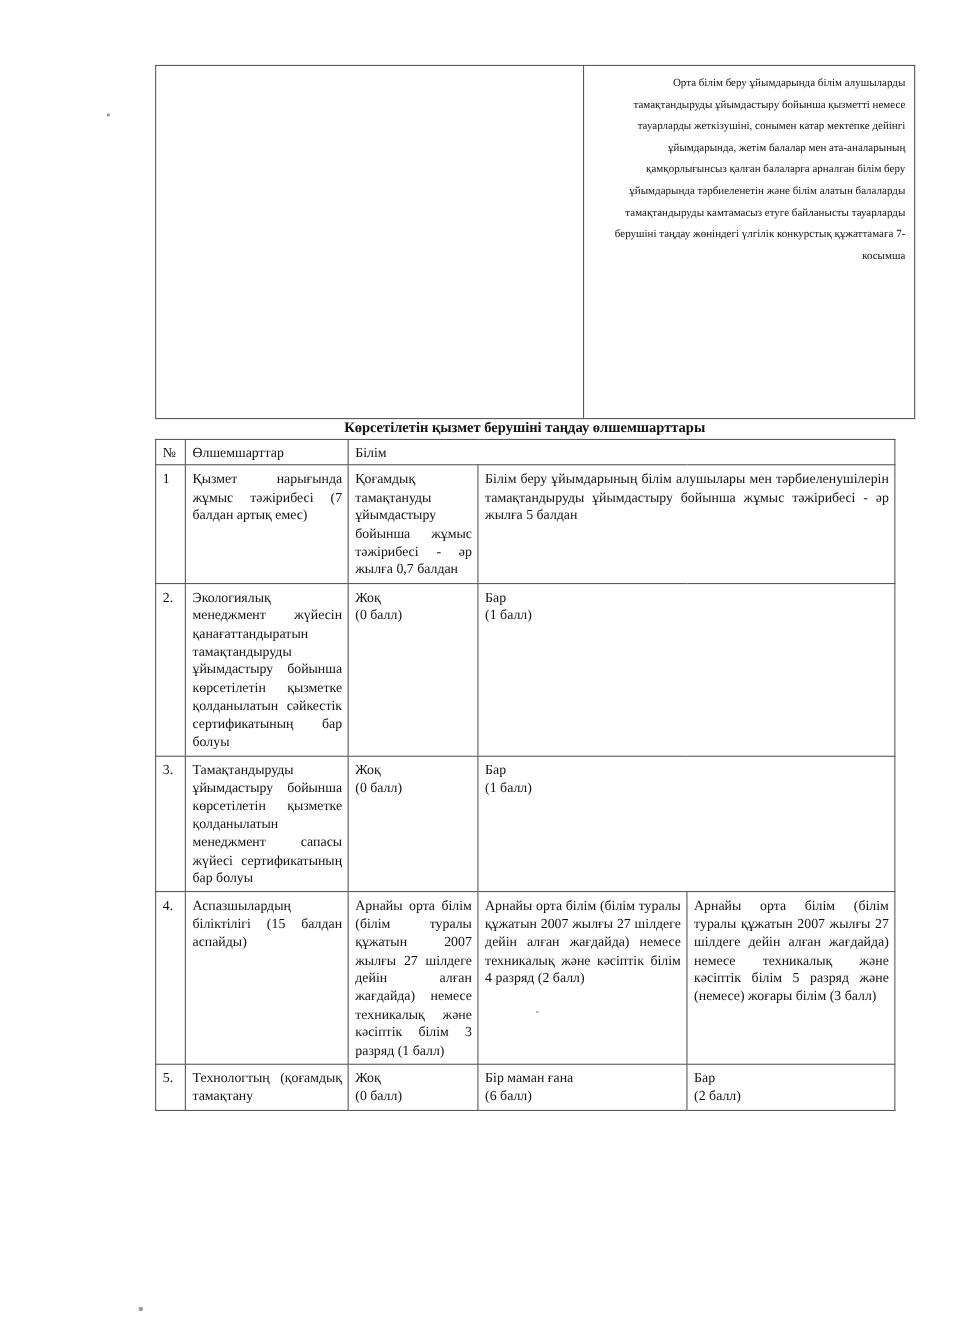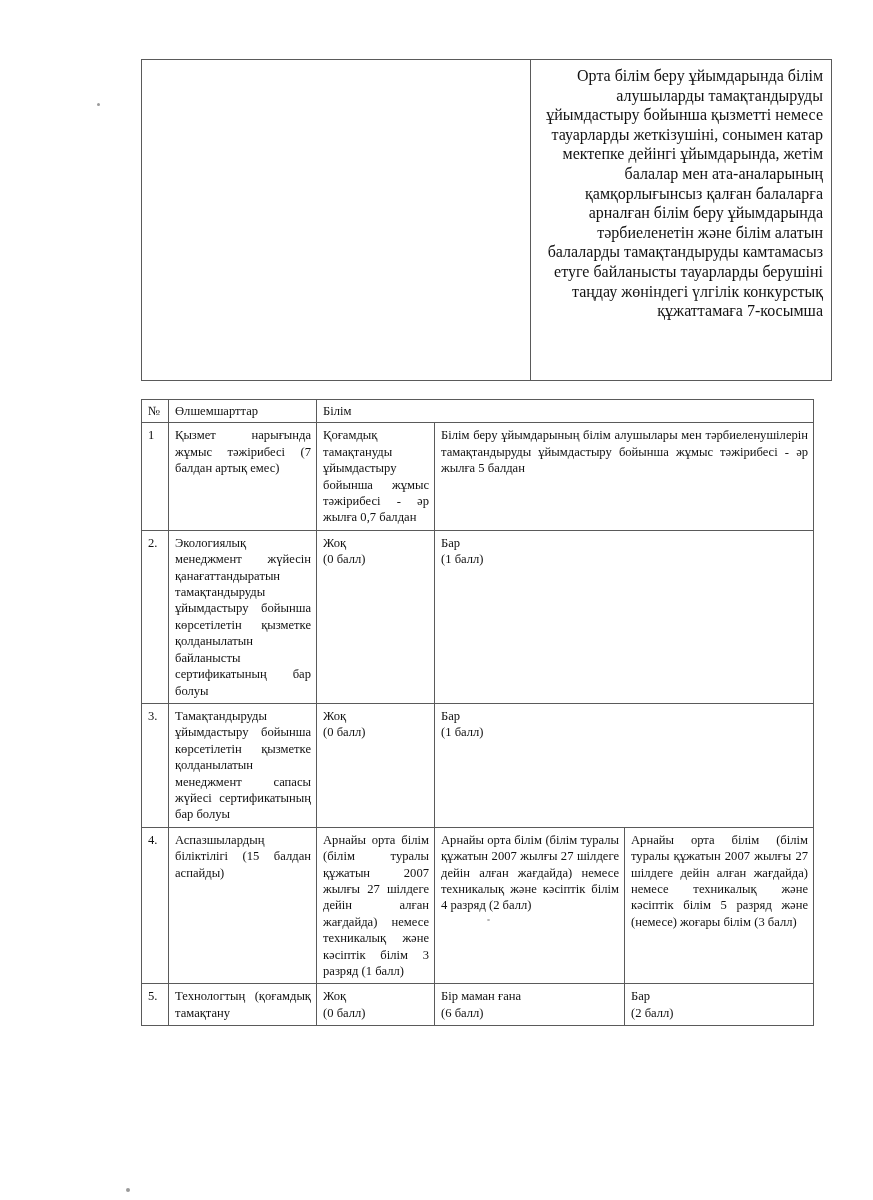--- a/index.html
+++ b/index.html
@@ -46,21 +46,21 @@
   }
   .top-left-cell {
     width: 388px;
     height: 320px;
   }
   .top-right-cell {
     width: 284px;
     padding: 6px 8px 6px 8px !important;
   }
   .top-right-text {
-    font-size: 16px;
+    font-size: 10px;
     line-height: 19.6px;
     text-align: right;
     color: #111;
   }
 
   
   .caption {
     position: absolute;
     left: 141px;
     top: 381px;
@@ -113,20 +113,21 @@
     <tbody>
         <tr>
       <td class="top-left-cell"></td>
       <td class="top-right-cell">
         <div class="top-right-text">Орта білім беру ұйымдарында білім алушыларды тамақтандыруды ұйымдастыру бойынша қызметті немесе тауарларды жеткізушіні, сонымен катар мектепке дейінгі ұйымдарында, жетім балалар мен ата-аналарының қамқорлығынсыз қалған балаларға арналған білім беру ұйымдарында тәрбиеленетін және білім алатын балаларды тамақтандыруды камтамасыз етуге байланысты тауарларды берушіні таңдау жөніндегі үлгілік конкурстық құжаттамаға 7-косымша</div>
       </td>
     </tr>
   </tbody>
     </table>
 
+  <div class="caption">Көрсетілетін қызмет берушіні таңдау өлшемшарттары</div>
 
   <table class="main-table">
     <colgroup>
       <col class="col-num">
       <col class="col-crit">
       <col class="col-b1">
       <col class="col-b2">
       <col class="col-b3">
     </colgroup>
 
@@ -139,21 +140,21 @@
 
     <tr>
       <td class="cell-num v-mid">1</td>
       <td class="just v-mid">Қызмет нарығында жұмыс тәжірибесі (7 балдан артық емес)</td>
       <td class="just">Қоғамдық тамақтануды ұйымдастыру бойынша жұмыс тәжірибесі - әр жылға 0,7 балдан</td>
       <td class="just v-mid" colspan="2">Білім беру ұйымдарының білім алушылары мен тәрбиеленушілерін тамақтандыруды ұйымдастыру бойынша жұмыс тәжірибесі - әр жылға 5 балдан</td>
     </tr>
 
     <tr>
       <td class="cell-num v-mid">2.</td>
-      <td class="just">Экологиялық менеджмент жүйесін қанағаттандыратын тамақтандыруды ұйымдастыру бойынша көрсетілетін қызметке қолданылатын байланысты сертификатының бар болуы</td>
+      <td class="just">Экологиялық менеджмент жүйесін қанағаттандыратын тамақтандыруды ұйымдастыру бойынша көрсетілетін қызметке қолданылатын сәйкестік сертификатының бар болуы</td>
       <td style="white-space:pre-line;">Жоқ
 (0 балл)</td>
       <td colspan="2" style="white-space:pre-line;">Бар
 (1 балл)</td>
     </tr>
 
     <tr>
       <td class="cell-num v-mid">3.</td>
       <td class="just">Тамақтандыруды ұйымдастыру бойынша көрсетілетін қызметке қолданылатын менеджмент сапасы жүйесі сертификатының бар болуы</td>
       <td class="v-mid" style="white-space:pre-line;">Жоқ

